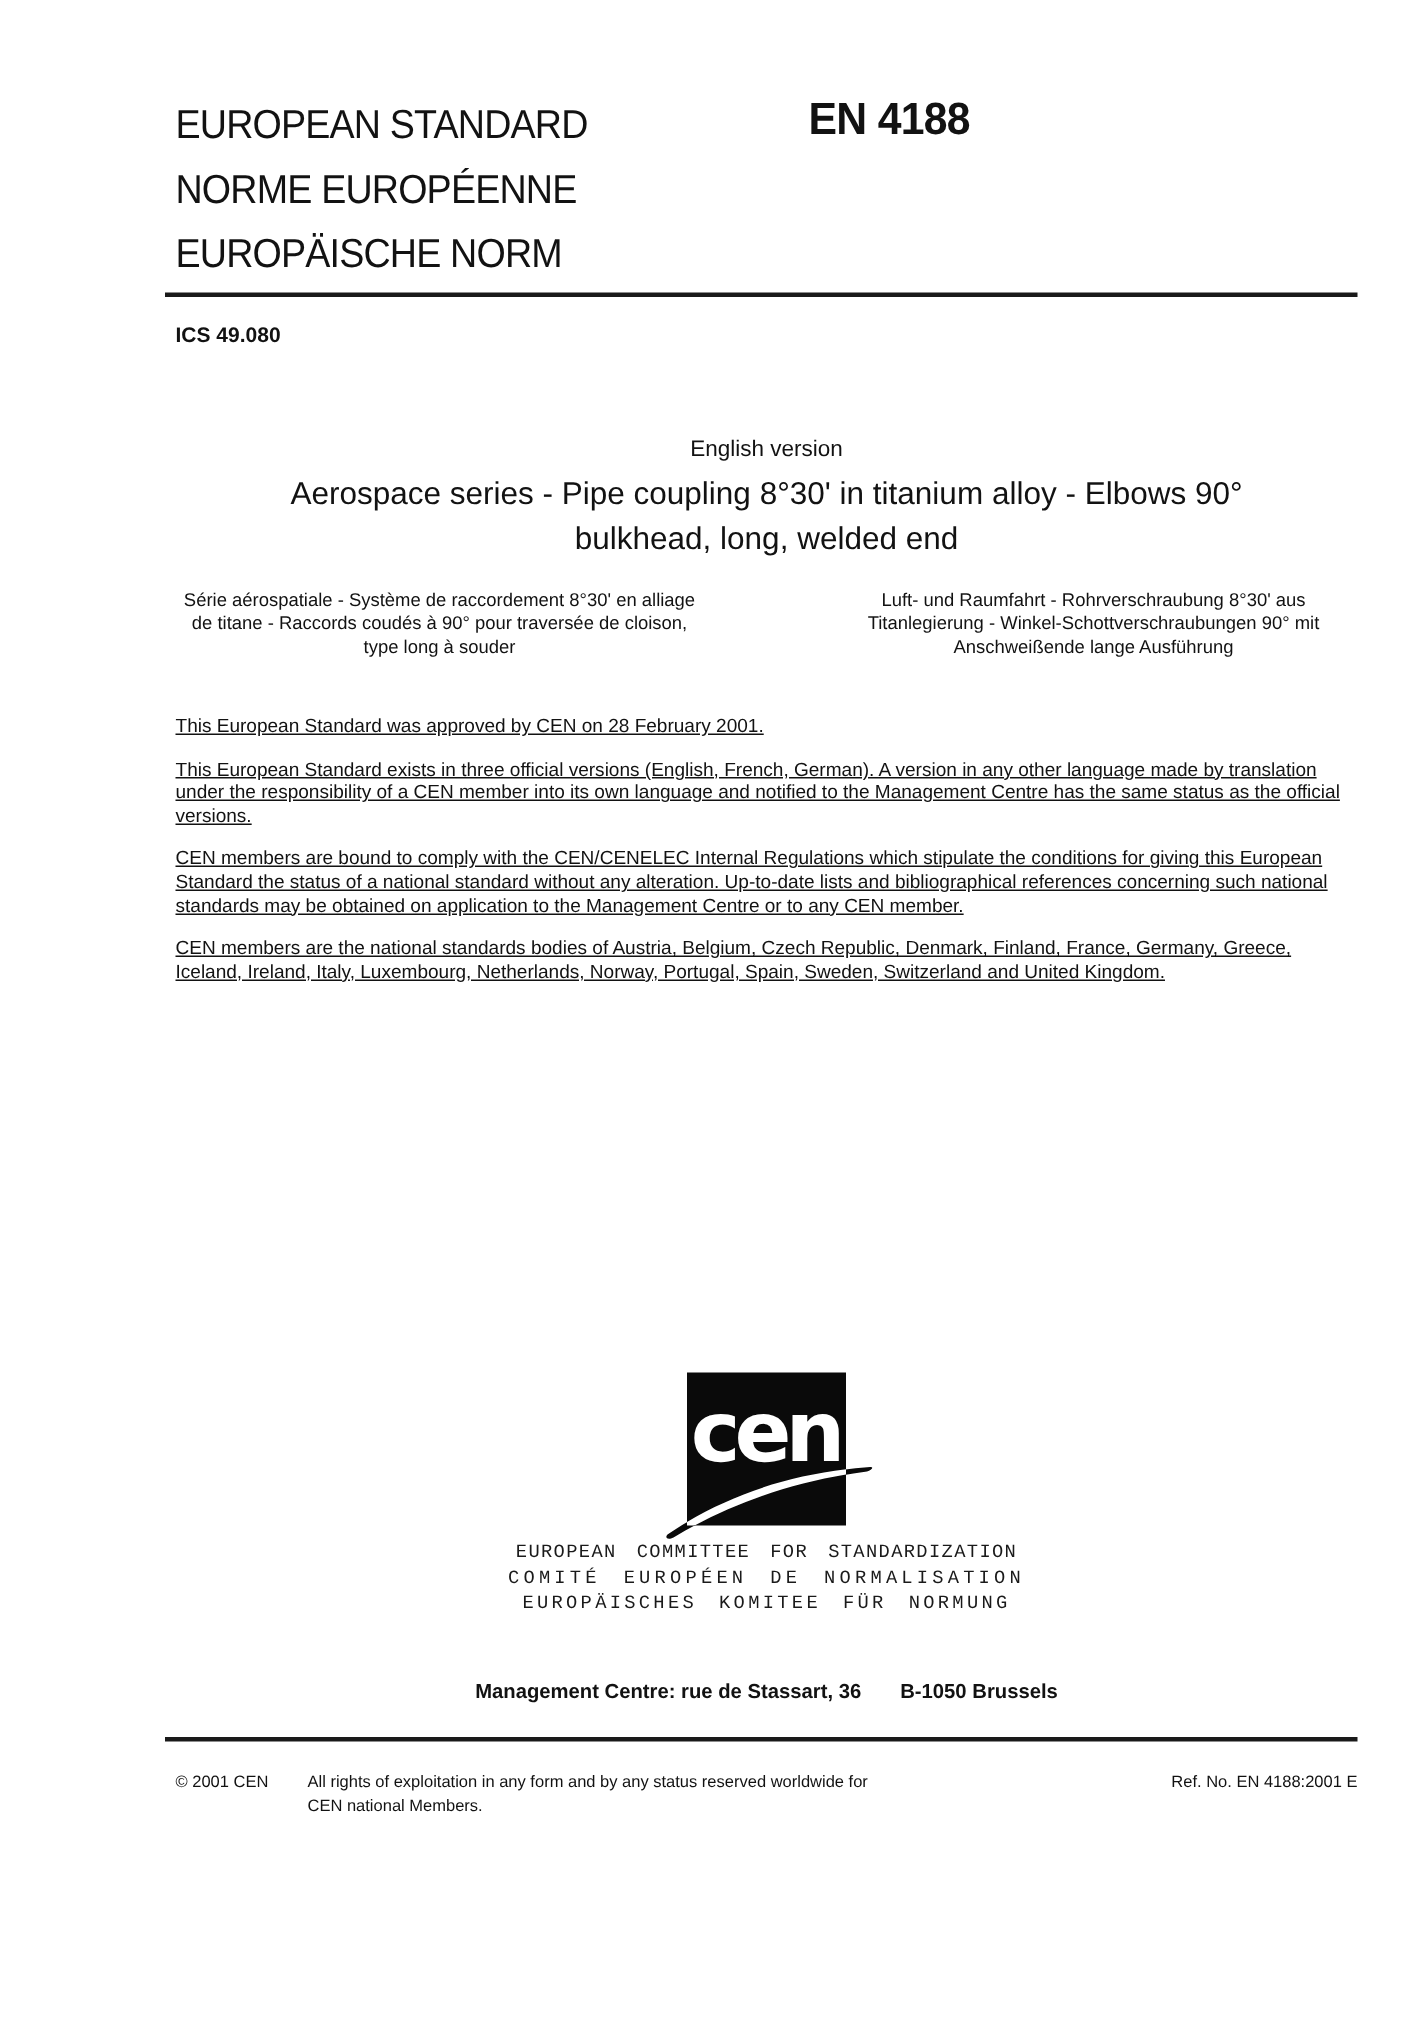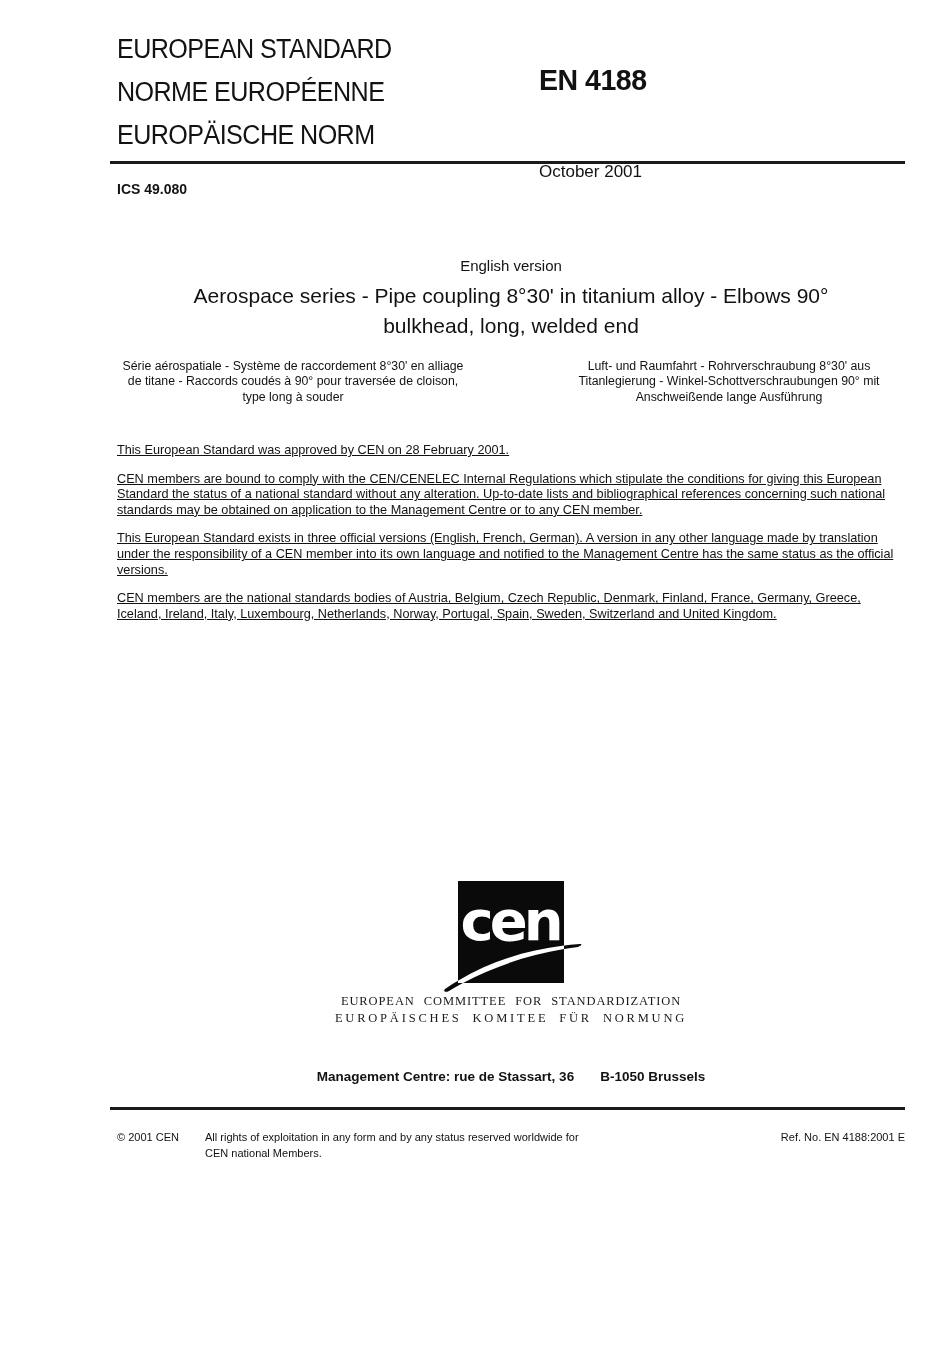--- a/index.html
+++ b/index.html
@@ -15,21 +15,21 @@
     background: #ffffff;
     color: #121212;
     font-family: "Liberation Sans", sans-serif;
     padding: 0 45px 0 117px;
     box-sizing: border-box;
     overflow: hidden;
   }
   
   .masthead {
     position: relative;
-    padding-top: 28px;
+    padding-top: 62px;
     height: 132px;
   }
   .mast-title {
     font-size: 27px;
     line-height: 43px;
     letter-spacing: -0.6px;
     font-weight: 400;
     white-space: nowrap;
     transform: scaleX(0.93);
     transform-origin: left center;
@@ -109,21 +109,21 @@
   .logo-block {
     margin-top: 244px;
     text-align: center;
   }
   .cen-logo {
     display: block;
     margin: 0 auto;
   }
   .committee {
     margin-top: -3px;
-    font-family: Liberation Serif, serif;
+    font-family: Liberation Mono, monospace;
     font-size: 12.5px;
     line-height: 17px;
     color: #1a1a1a;
   }
   .committee-line { white-space: nowrap; }
   .committee-line:nth-child(1) { letter-spacing: 0.9px;  word-spacing: 5px; }
   .committee-line:nth-child(2) { letter-spacing: 2.8px;  word-spacing: 5px; }
   .committee-line:nth-child(3) { letter-spacing: 2.2px;  word-spacing: 5px; }
   
   .mgmt-line {
@@ -166,41 +166,40 @@
 <div class="page">
 
   <header class="masthead">
     <div class="mast-left">
       <div class="mast-title">EUROPEAN STANDARD</div>
       <div class="mast-title">NORME EUROPÉENNE</div>
       <div class="mast-title">EUROPÄISCHE NORM</div>
     </div>
     <div class="mast-right">
       <div class="en-number">EN 4188</div>
-      <div class="date">October 2001</div>
     </div>
   </header>
 
   <hr class="rule header-rule">
 
   <div class="ics">ICS 49.080</div>
 
   <div class="version-label">English version</div>
 
   <h1 class="title-en">Aerospace series - Pipe coupling 8°30' in titanium alloy - Elbows 90° bulkhead, long, welded end</h1>
 
   <div class="translations">
     <div class="translation">Série aérospatiale - Système de raccordement 8°30' en alliage de titane - Raccords coudés à 90° pour traversée de cloison, type long à souder</div>
     <div class="translation">Luft- und Raumfahrt - Rohrverschraubung 8°30' aus Titanlegierung - Winkel-Schottverschraubungen 90° mit Anschweißende lange Ausführung</div>
   </div>
 
   <div class="paragraphs">
     <p>This European Standard was approved by CEN on 28 February 2001.</p>
+    <p>This European Standard exists in three official versions (English, French, German). A version in any other language made by translation under the responsibility of a CEN member into its own language and notified to the Management Centre has the same status as the official versions.</p>
     <p>CEN members are bound to comply with the CEN/CENELEC Internal Regulations which stipulate the conditions for giving this European Standard the status of a national standard without any alteration. Up-to-date lists and bibliographical references concerning such national standards may be obtained on application to the Management Centre or to any CEN member.</p>
-    <p>This European Standard exists in three official versions (English, French, German). A version in any other language made by translation under the responsibility of a CEN member into its own language and notified to the Management Centre has the same status as the official versions.</p>
     <p>CEN members are the national standards bodies of Austria, Belgium, Czech Republic, Denmark, Finland, France, Germany, Greece, Iceland, Ireland, Italy, Luxembourg, Netherlands, Norway, Portugal, Spain, Sweden, Switzerland and United Kingdom.</p>
   </div>
 
   <div class="logo-block">
     <svg class="cen-logo" width="160" height="130" viewBox="0 0 160 130" aria-hidden="true">
       <defs>
         <clipPath id="sq-clip">
             <rect x="27" y="15" width="106" height="102"></rect>
           </clipPath>
       </defs>
@@ -208,20 +207,21 @@
       <path d="M14,123 C 52,97 96,82 149,78 C 152,78 150,80 147,81 C 100,87 56,102 18,125 C 14,127 12,125 14,123 Z" fill="#0a0a0a"></path>
 
       <rect x="27" y="15" width="106" height="102" fill="#0a0a0a"></rect>
 
       <text x="79" y="74" text-anchor="middle" fill="#ffffff" font-family="DejaVu Sans, sans-serif" font-size="56" font-weight="bold" letter-spacing="-4">cen</text>
 
       <path d="M14,123 C 52,97 96,82 149,78 C 152,78 150,80 147,81 C 100,87 56,102 18,125 C 14,127 12,125 14,123 Z" fill="#ffffff" clip-path="url(#sq-clip)"></path>
     </svg>
     <div class="committee">
       <div class="committee-line">EUROPEAN COMMITTEE FOR STANDARDIZATION</div>
+      <div class="committee-line">COMITÉ EUROPÉEN DE NORMALISATION</div>
       <div class="committee-line">EUROPÄISCHES KOMITEE FÜR NORMUNG</div>
     </div>
   </div>
 
   <div class="mgmt-line">
     <span>Management Centre: rue de Stassart, 36</span><span class="mgmt-gap"></span><span>B-1050 Brussels</span>
   </div>
 
   <hr class="rule footer-rule">
 

